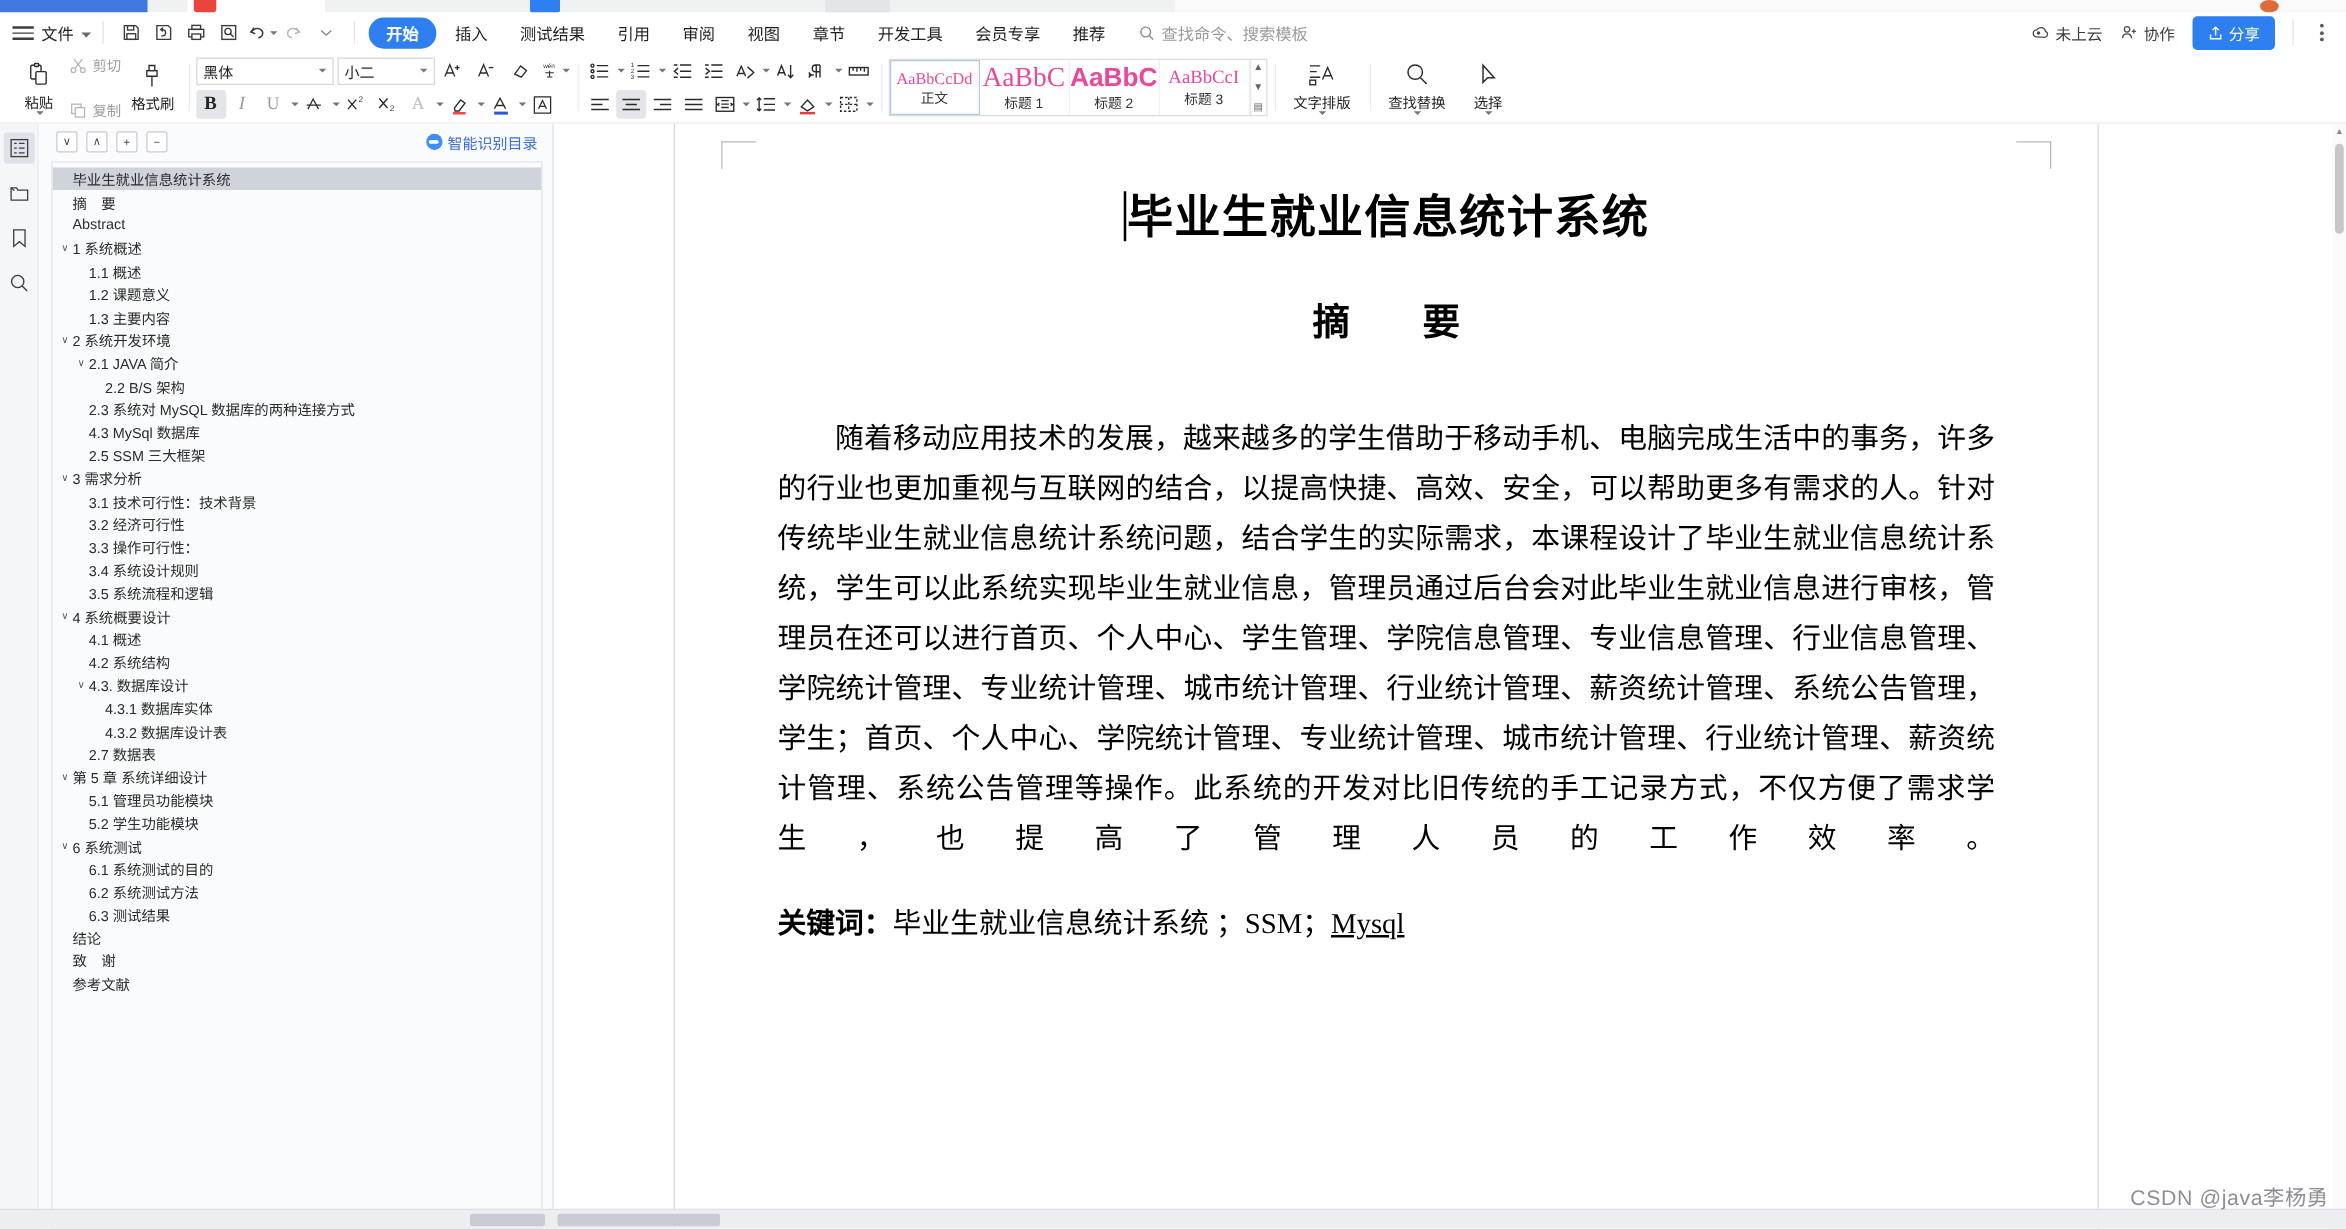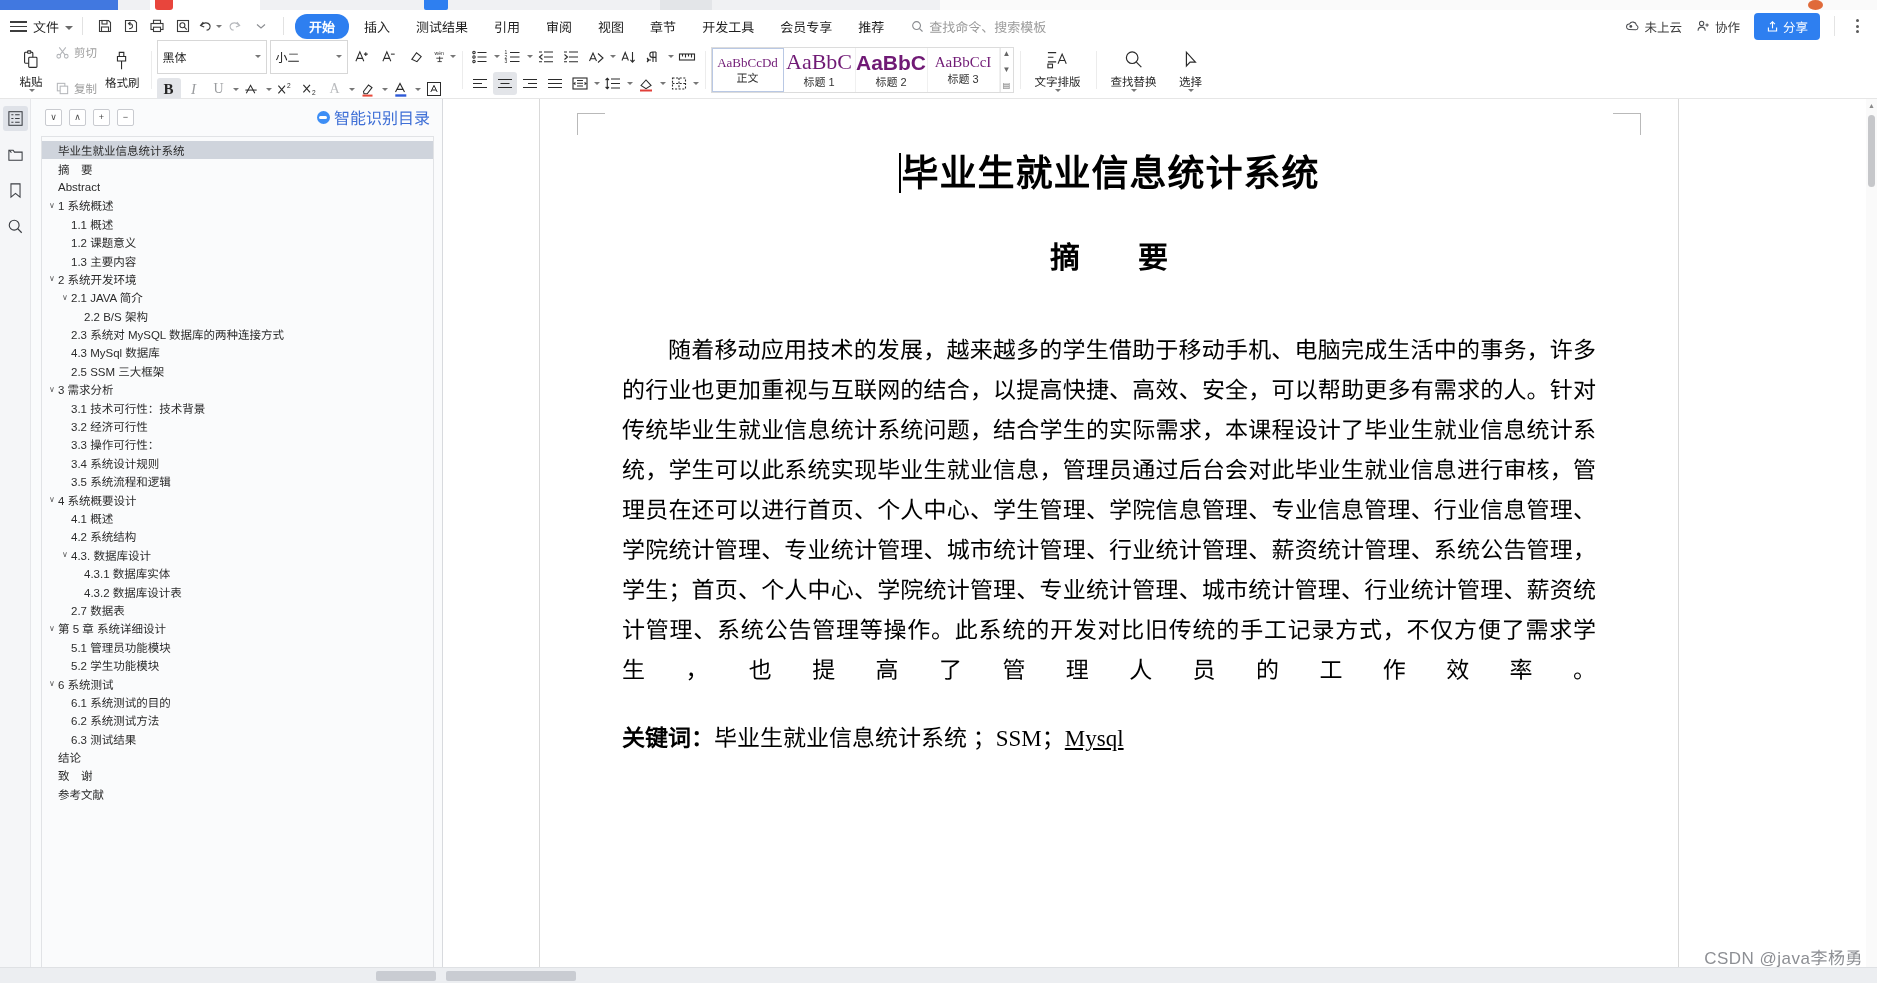--- a/index.html
+++ b/index.html
@@ -72,39 +72,39 @@
   .bigbtn {
     display:flex; flex-direction:column; align-items:center; justify-content:center;
     min-width:42px; padding:2px 5px; cursor:pointer; font-size:11.5px; color:#262626;
   }
   .bigbtn .lbl { margin-top:2px; white-space:nowrap; }
   .smallcol { display:flex; flex-direction:column; justify-content:center; gap:18px; }
   .smallbtn { display:flex; align-items:center; gap:4px; font-size:11.5px; color:#9d9d9d; cursor:pointer; padding:1px 3px;}
   .fontrow { display:flex; align-items:center; gap:3px; margin-bottom:4px; }
   .fontrow2 { display:flex; align-items:center; gap:1px; }
   .selbox {
-    border:1px solid #d7d7d7; height:34px; font-size:12px; color:#1f1f1f;
+    border:1px solid #d7d7d7; height:22px; font-size:12px; color:#1f1f1f;
     display:flex; align-items:center; padding:0 5px; background:#fff; cursor:pointer;
   }
   .selbox .cv { margin-left:auto; }
   .ibtn {
     width:24px;height:23px; display:flex;align-items:center;justify-content:center;
     cursor:pointer; border-radius:3px; font-size:13px; color:#262626;
   }
   .ibtn.on { background:#e3e5e9; }
   .tinycaret { display:inline-block; width:0;height:0;border-left:3px solid transparent;border-right:3px solid transparent;border-top:3.5px solid #777; margin-left:1px;}
   .stylebox {
     display:flex; align-items:stretch; border:1px solid #dcdcdc; height:46px; background:#fff;
   }
   .styleitem {
     width:72px; display:flex; flex-direction:column; align-items:center; justify-content:center;
     cursor:pointer; border-right:1px solid #f0f0f0; padding:0 2px;
   }
   .styleitem.sel { border:1.5px solid #b9c8e4; background:#fff; }
-  .styleitem .samp { font-family:"Liberation Serif", serif; color:#701a75; line-height:1; overflow:hidden; white-space:nowrap;}
+  .styleitem .samp { font-family:"Liberation Serif", serif; color:#ec4899; line-height:1; overflow:hidden; white-space:nowrap;}
   .styleitem .nm { font-size:11px; color:#333; margin-top:0; }
   .stylescroll { width:13px; display:flex; flex-direction:column; justify-content:space-between; align-items:center; padding:2px 0; border-left:1px solid #e8e8e8;}
   .stylescroll span { font-size:8px; color:#666; line-height:1; cursor:pointer;}
 
   
   .main { position:absolute; top:99px; left:0; width:1877px; height:884px; display:flex; background:#fff;}
   .leftrail {
     width:31px; background:#f5f6f8; border-right:1px solid #e6e7ea;
     display:flex; flex-direction:column; align-items:center; padding-top:7px; gap:11px;
   }
@@ -116,21 +116,21 @@
     display:flex; flex-direction:column; position:relative;
   }
   .toc-head { display:flex; align-items:center; padding:9px 12px 0 14px; }
   .toc-title { font-size:19px; color:#1f1f1f; letter-spacing:1px; }
   .toc-close { margin-left:auto; font-size:16px; color:#6b6b6b; cursor:pointer; line-height:1; }
   .toc-tools { display:flex; align-items:center; gap:7px; padding:6px 12px 7px 14px; }
   .tbtn {
     width:17px;height:17px; border:1px solid #c9cbd0; background:#fff; border-radius:2px;
     display:flex;align-items:center;justify-content:center; font-size:9px; color:#4a4a4a; cursor:pointer;
   }
-  .toc-ai { margin-left:auto; display:flex; align-items:center; gap:4px; font-size:16px; color:#3e6fd6; cursor:pointer;}
+  .toc-ai { margin-left:auto; display:flex; align-items:center; gap:4px; font-size:12px; color:#3e6fd6; cursor:pointer;}
   .ai-dot { width:13px;height:13px;border-radius:50%;background:#3d8ef5; display:inline-block; position:relative;}
   .ai-dot::after{content:"";position:absolute;left:2.5px;top:5px;width:8px;height:3px;border-radius:2px;background:#fff;}
   .toc-list {
     margin:0 8px 0 10px; border:1px solid #e1e3e6; border-top:1px solid #e1e3e6;
     background:#fafbfc; flex:1; overflow:hidden; padding:4px 0 0 0;
   }
   .toc-item {
     display:flex; align-items:center; height:18.4px; font-size:11.5px; color:#2b2b2b;
     padding-left:4px; cursor:pointer; white-space:nowrap;
   }

